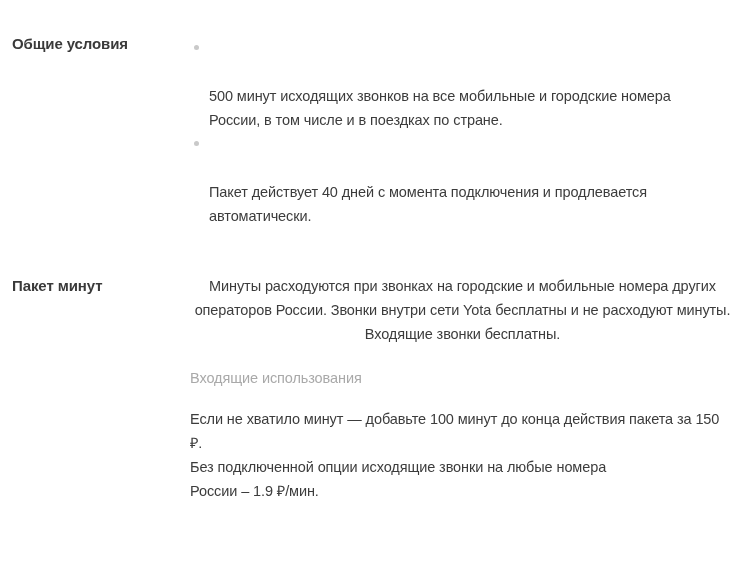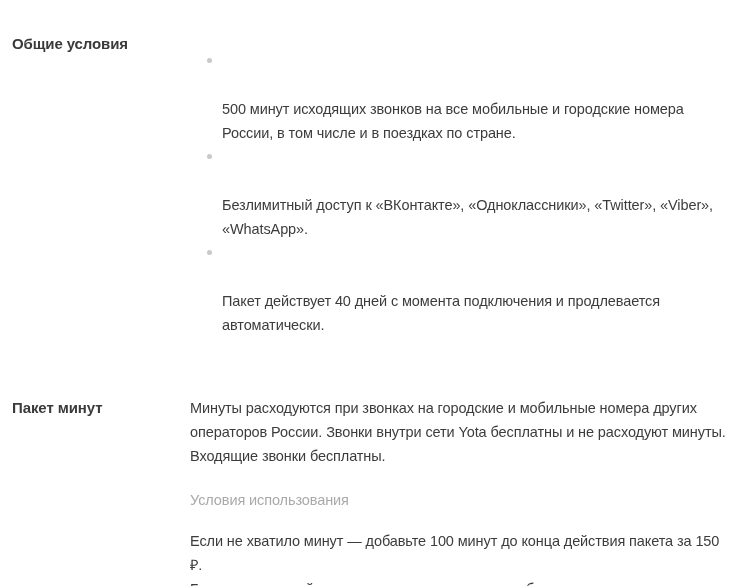--- a/index.html
+++ b/index.html
@@ -32,28 +32,28 @@
     padding-right: 10px;
   }
   .section-content {
     flex: 1 1 auto;
     min-width: 0;
   }
   .para {
     margin: 0 0 17px 0;
     white-space: pre-line;
   }
-  .para.intro { margin-bottom: 20px; }
+  .para.intro { margin-bottom: 20px; text-align: center; }
   .subheading {
     color: #a9a9a9;
     margin: 0 0 17px 0;
   }
   ul.bullet-list {
     list-style: none;
-    margin: 17px;
+    margin: 4px;
     padding: 0;
   }
   ul.bullet-list > li {
     position: relative;
     padding-left: 15px;
     white-space: pre-line;
   }
   .dot {
     position: absolute;
     left: 0;
@@ -73,39 +73,34 @@
     <div class="section-label">Общие условия</div>
     <div class="section-content">
       <ul class="bullet-list">
         <li>
           <span class="dot"></span>
           <span>500 минут исходящих звонков на все мобильные и городские номера
 России, в том числе и в поездках по стране.</span>
         </li>
         <li>
           <span class="dot"></span>
-          <span>Безлимитный доступ к «ВКонтакте», «Одноклассники», «Twitter», «Viber»,
-«WhatsApp».</span>
-        </li>
-        <li>
-          <span class="dot"></span>
           <span>Пакет действует 40 дней с момента подключения и продлевается
 автоматически.</span>
         </li>
       </ul>
     </div>
   </div>
 
   <div class="section">
     <div class="section-label">Пакет минут</div>
     <div class="section-content">
       <p class="para intro">Минуты расходуются при звонках на городские и мобильные номера других
 операторов России. Звонки внутри сети Yota бесплатны и не расходуют минуты.
 Входящие звонки бесплатны.</p>
-      <p class="para subheading">Условия использования</p>
+      <p class="para subheading">Входящие использования</p>
       <p class="para">Если не хватило минут — добавьте 100 минут до конца действия пакета за 150 ₽.
 Без подключенной опции исходящие звонки на любые номера
 России – 1.9 ₽/мин.</p>
 
     </div>
   </div>
 
 </div>
 
 </body></html>

